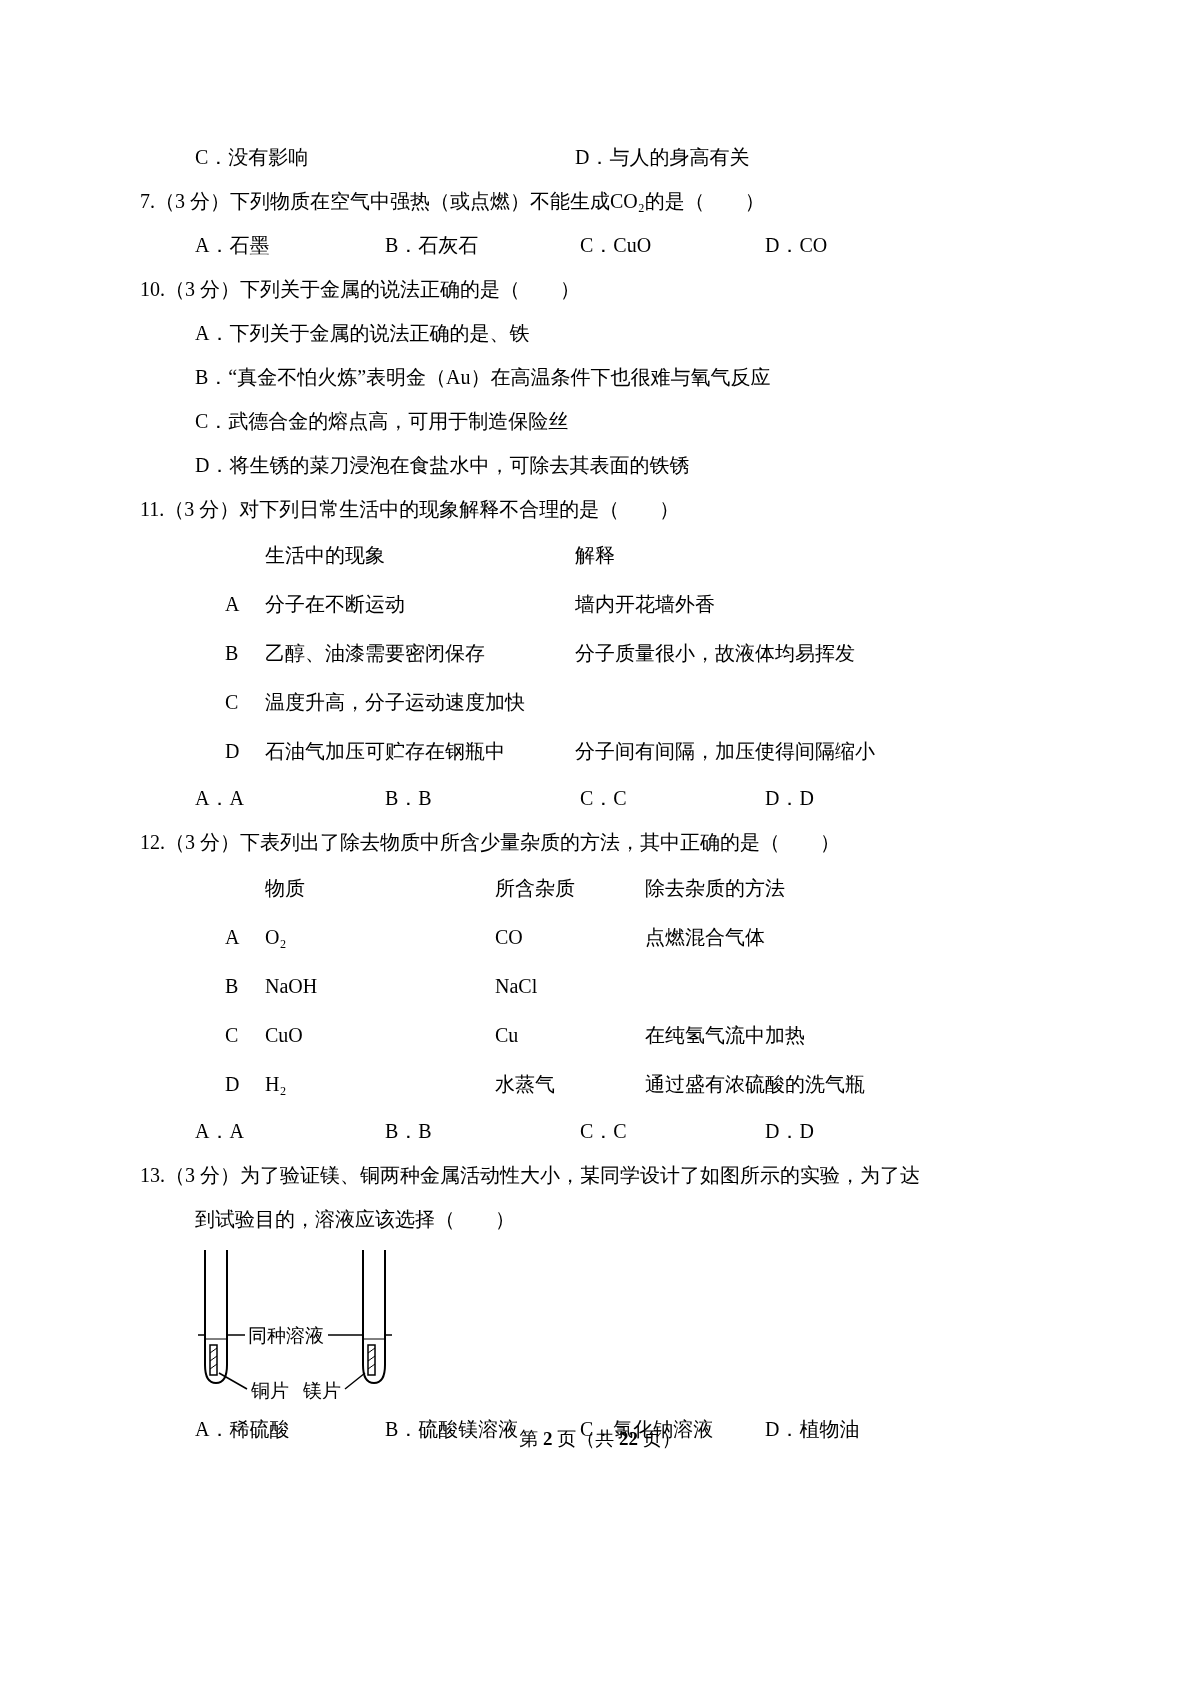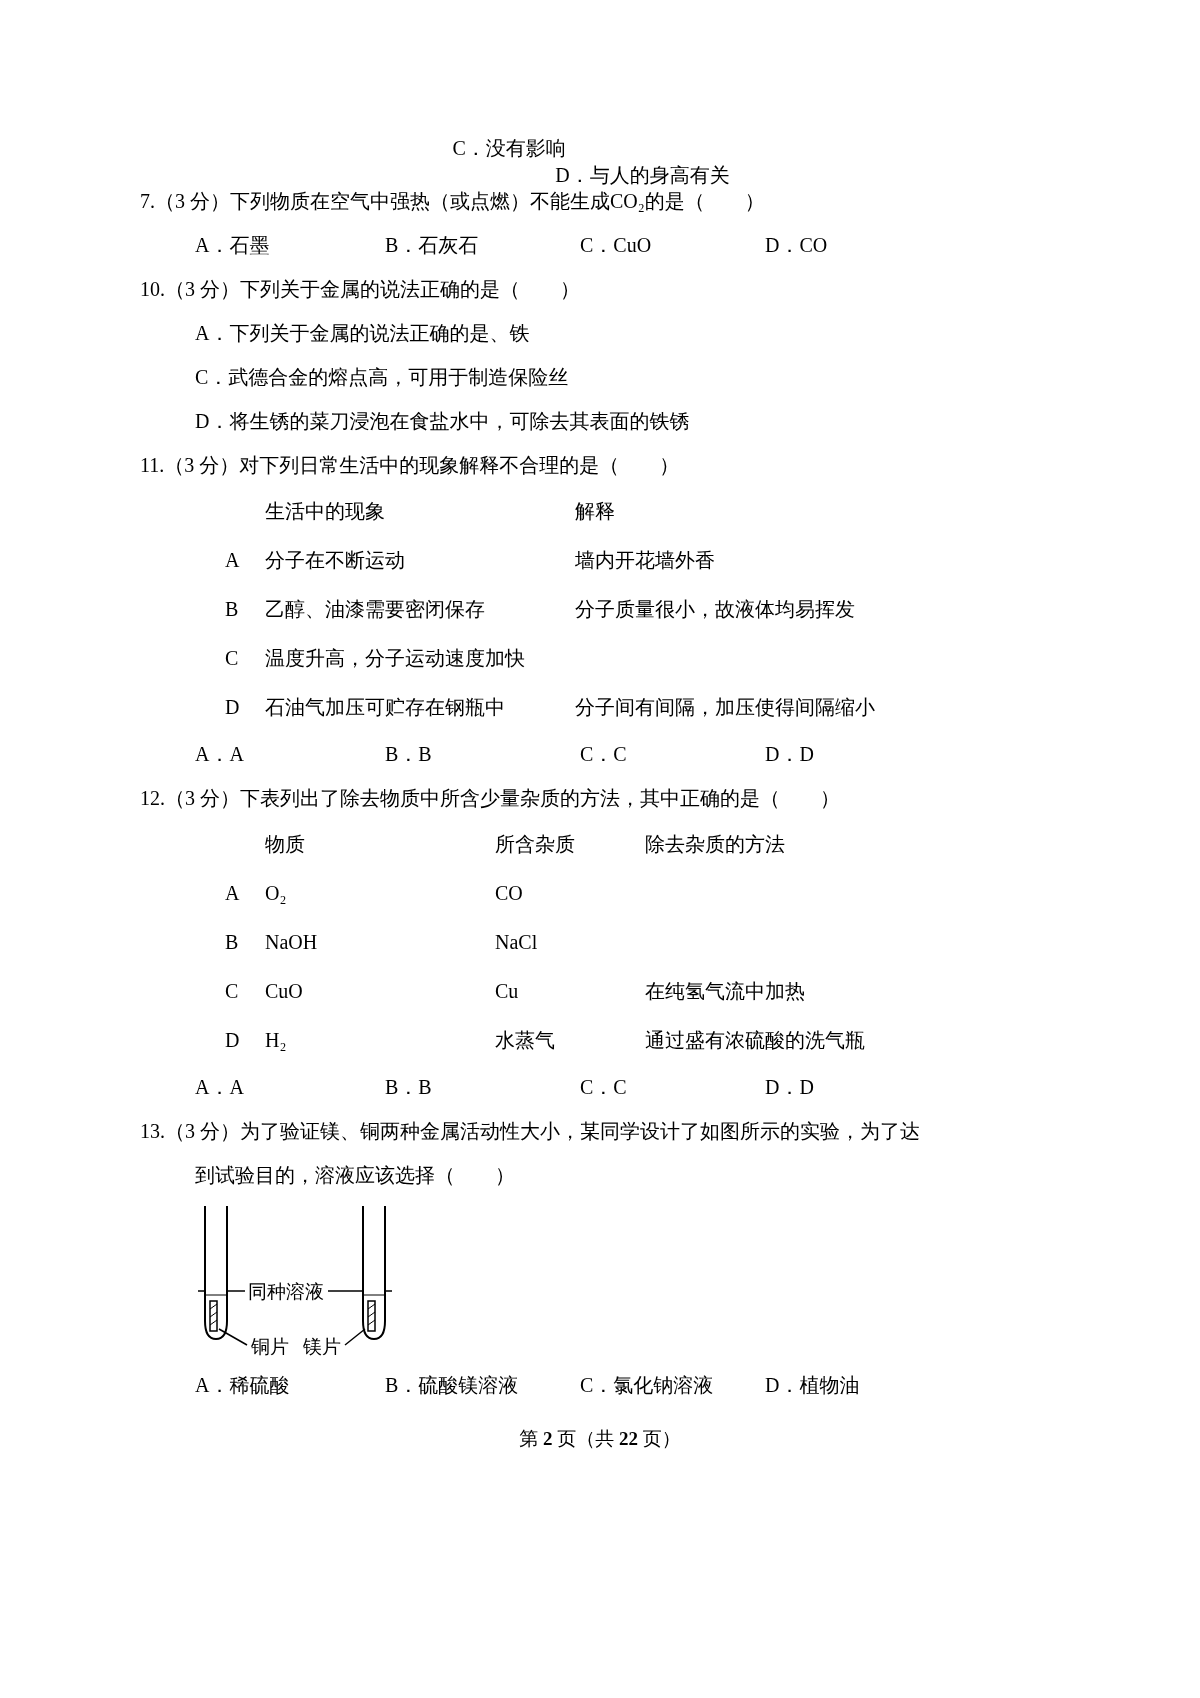--- a/index.html
+++ b/index.html
@@ -23,21 +23,21 @@
   .line { height: 44px; display: flex; align-items: center; white-space: nowrap; }
   .indent { padding-left: 55px; }
   .opts4 {
     display: grid;
     grid-template-columns: 190px 195px 185px auto;
     padding-left: 55px;
     height: 44px;
     align-items: center;
     white-space: nowrap;
   }
-  .prevrow { padding-left: 55px; flex-direction: column; }
+  .prevrow { padding-left: 55px; }
   .prevrow .c1 { display: inline-block; width: 380px; }
   .trow { display: grid; align-items: center; height: 49px; padding-left: 85px; }
   .t11 .trow { grid-template-columns: 40px 310px 340px; }
   .t12 .trow { grid-template-columns: 40px 230px 150px 310px; }
   .cell { text-align: left; white-space: nowrap; }
   .diagram-wrap { margin: 6px 0 4px 55px; height: 156px; }
   svg text { font-family: "Liberation Serif", "DejaVu Serif", serif; font-size: 19px; fill: #000; }
   .footer {
     position: absolute;
     top: 1426px;
@@ -65,20 +65,21 @@
         <span>A．石墨</span>
         <span>B．石灰石</span>
         <span>C．CuO</span>
         <span>D．CO</span>
       </div>
     </div>
 
     <div>
       <div class="line">10.（3 分）下列关于金属的说法正确的是（　　）</div>
       <div class="line indent">A．下列关于金属的说法正确的是、铁</div>
+      <div class="line indent">B．“真金不怕火炼”表明金（Au）在高温条件下也很难与氧气反应</div>
       <div class="line indent">C．武德合金的熔点高，可用于制造保险丝</div>
       <div class="line indent">D．将生锈的菜刀浸泡在食盐水中，可除去其表面的铁锈</div>
     </div>
 
     <div>
       <div class="line">11.（3 分）对下列日常生活中的现象解释不合理的是（　　）</div>
       <div class="t11">
         <div class="trow">
           <span class="cell"></span>
           <span class="cell">生活中的现象</span>
@@ -118,20 +119,21 @@
         <div class="trow">
           <span class="cell"></span>
           <span class="cell">物质</span>
           <span class="cell">所含杂质</span>
           <span class="cell">除去杂质的方法</span>
         </div>
         <div class="trow">
           <span class="cell">A</span>
           <span class="cell">O₂</span>
           <span class="cell">CO</span>
+          <span class="cell">点燃混合气体</span>
         </div>
         <div class="trow">
           <span class="cell">B</span>
           <span class="cell">NaOH</span>
           <span class="cell">NaCl</span>
         </div>
         <div class="trow">
           <span class="cell">C</span>
           <span class="cell">CuO</span>
           <span class="cell">Cu</span>

